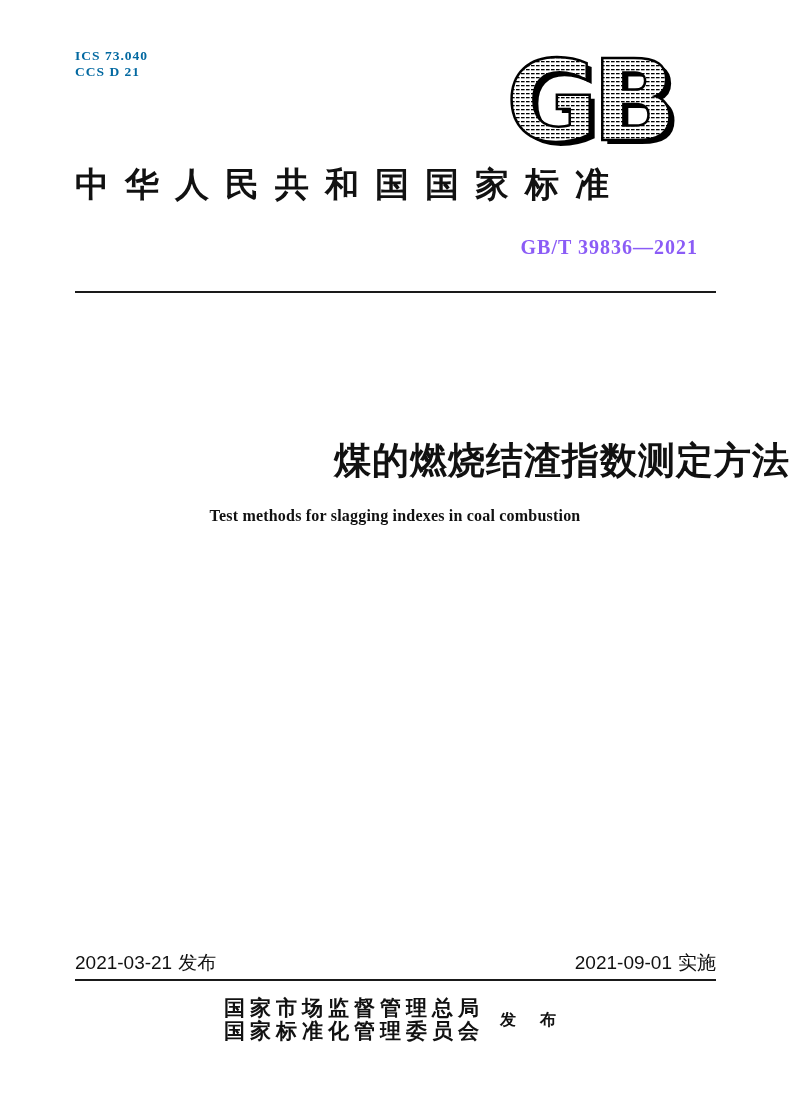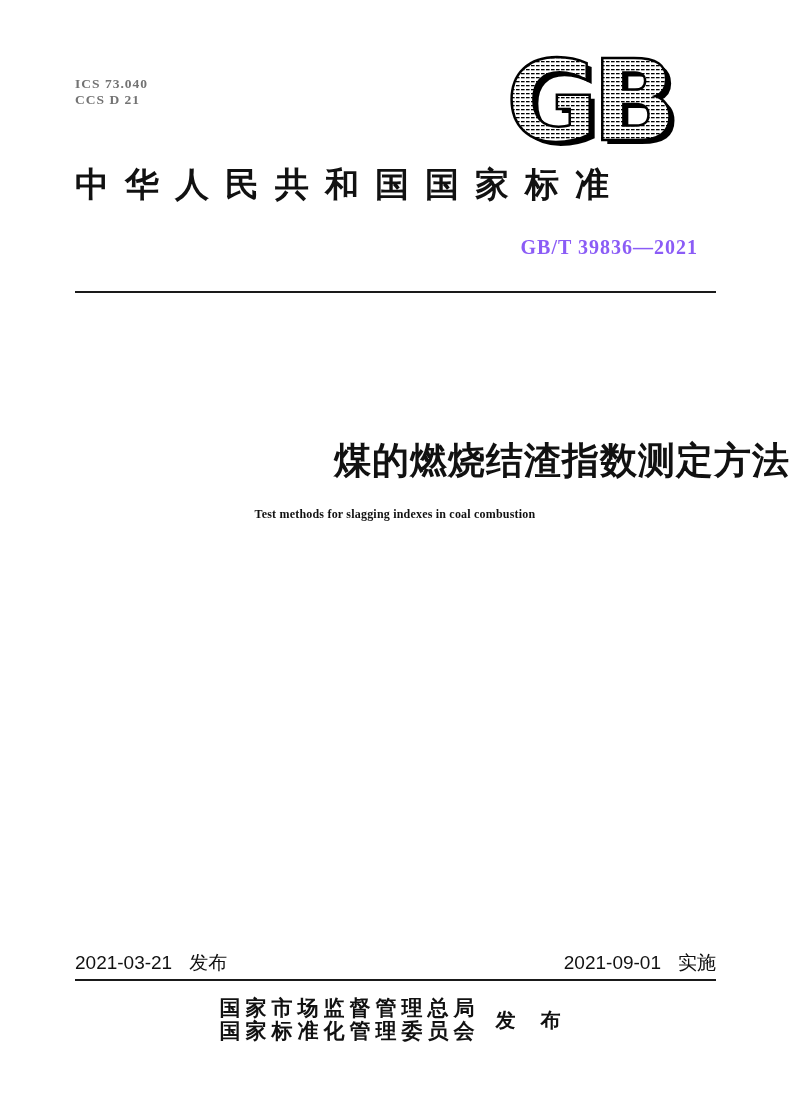--- a/index.html
+++ b/index.html
@@ -11,21 +11,21 @@
     position: relative;
     overflow: hidden;
   }
   .page { position: absolute; inset: 0; }
 
   
   .ics-block {
     position: absolute; left: 75px; top: 48px;
     font-family: "Liberation Serif", "DejaVu Serif", serif;
     font-weight: bold; font-size: 13.5px; line-height: 16px;
-    letter-spacing: 1px; color: #737373; margin-top: 28px;
+    letter-spacing: 1px; color: #0369a1;
   }
 
   
   .gb-logo { position: absolute; left: 506px; top: 52px; }
 
   
   .header-title {
     position: absolute; left: 75px; top: 158px;
     font-family: "Liberation Serif", "DejaVu Serif", serif;
     font-weight: bold; font-size: 34px; line-height: 54px;
@@ -49,45 +49,45 @@
   .title-cn {
     position: absolute; left: 0; width: 100%; top: 436px;
     text-align: right;
     font-family: "Liberation Sans", "DejaVu Sans", sans-serif;
     font-weight: bold; font-size: 37px; letter-spacing: 1px; color: #111;
   }
   .title-en {
     position: absolute; left: 0; width: 100%; top: 507px;
     text-align: center;
     font-family: "Liberation Serif", "DejaVu Serif", serif;
-    font-weight: bold; font-size: 12px; letter-spacing: 0.2px; color: #111;
+    font-weight: bold; font-size: 16px; letter-spacing: 0.2px; color: #111;
   }
 
   
   .dates-row {
     position: absolute; left: 75px; top: 950px; width: 641px;
     display: flex; justify-content: space-between; align-items: flex-end;
     font-family: "Liberation Sans", "DejaVu Sans", sans-serif;
     font-size: 19px; font-weight: 500; color: #111;
   }
-  .dates-row .date-label { margin-left: 17px; }
+  .dates-row .date-label { margin-left: 6px; }
 
   
   .issuer-block {
     position: absolute; left: 0; width: 100%; top: 997px;
     display: flex; justify-content: center; align-items: center; gap: 16px;
   }
   .issuer-lines {
     font-family: "Liberation Serif", "DejaVu Serif", serif;
     font-weight: bold; font-size: 21px; line-height: 23px;
     letter-spacing: 5px; white-space: nowrap; color: #111;
   }
   .publish-label {
     font-family: "Liberation Serif", "DejaVu Serif", serif;
-    font-weight: bold; font-size: 20px; letter-spacing: 10px;
+    font-weight: bold; font-size: 16px; letter-spacing: 10px;
     white-space: nowrap; color: #111;
   }
 </style>
 </head>
 <body>
 
 <div class="page">
 
   <div class="ics-block">
     <div>ICS 73.040</div>

